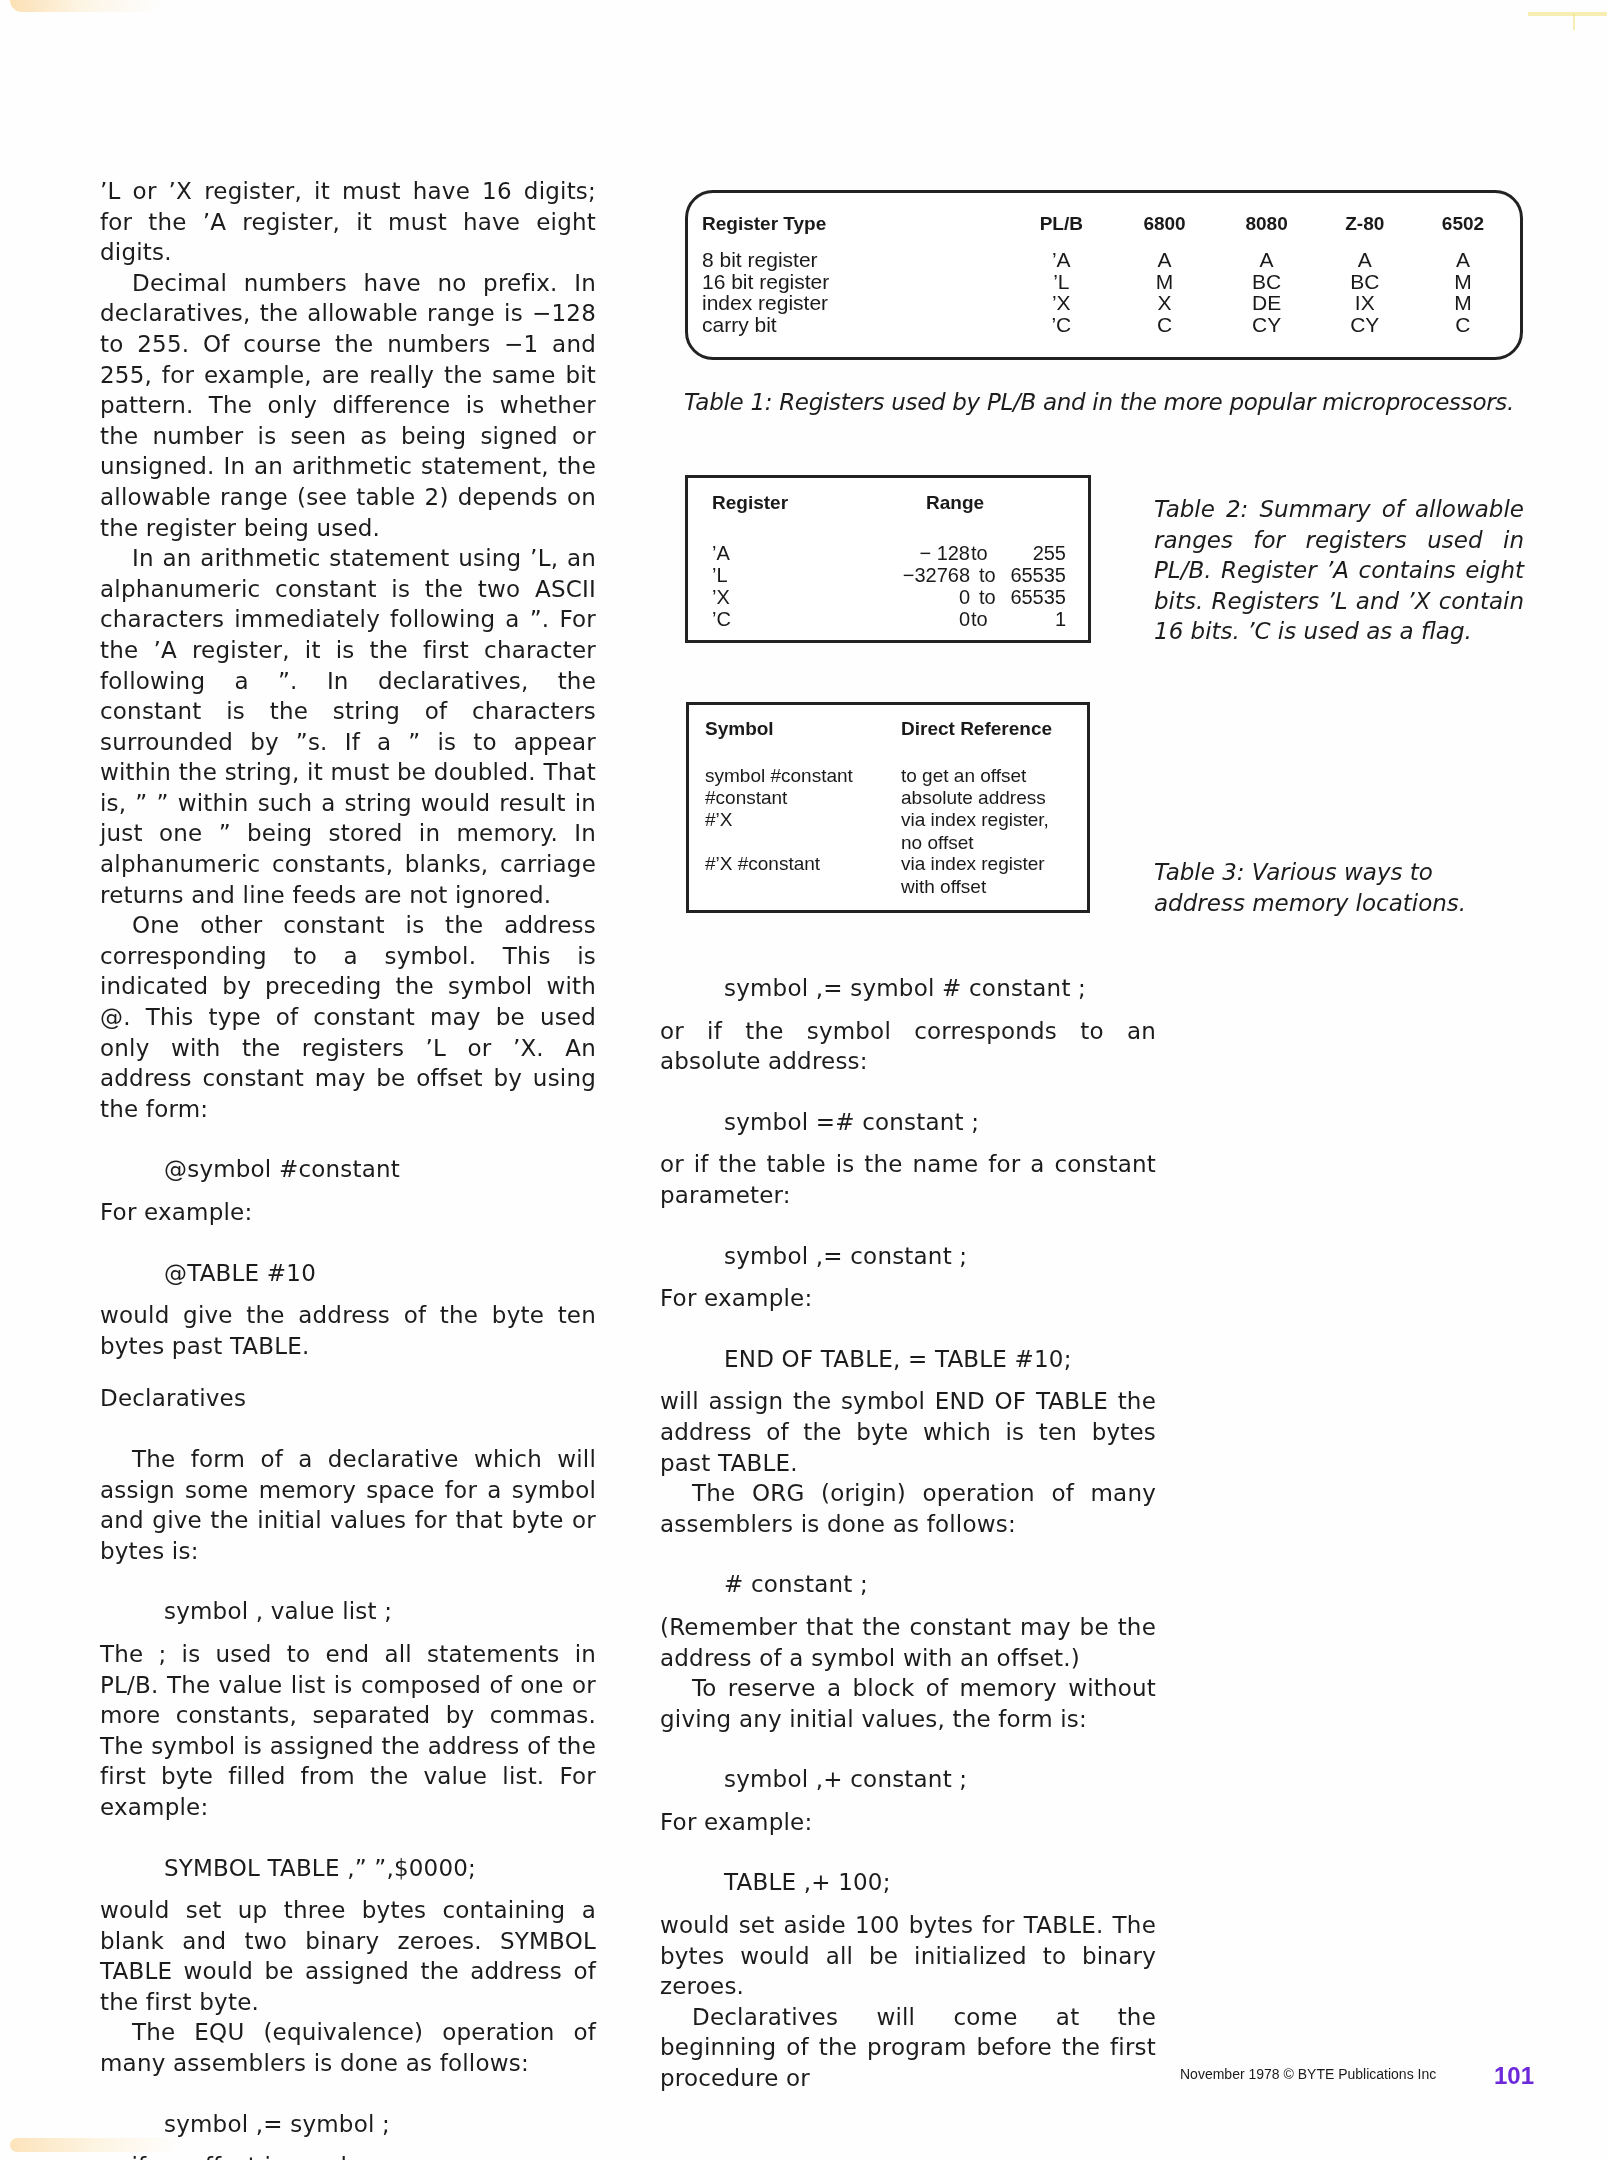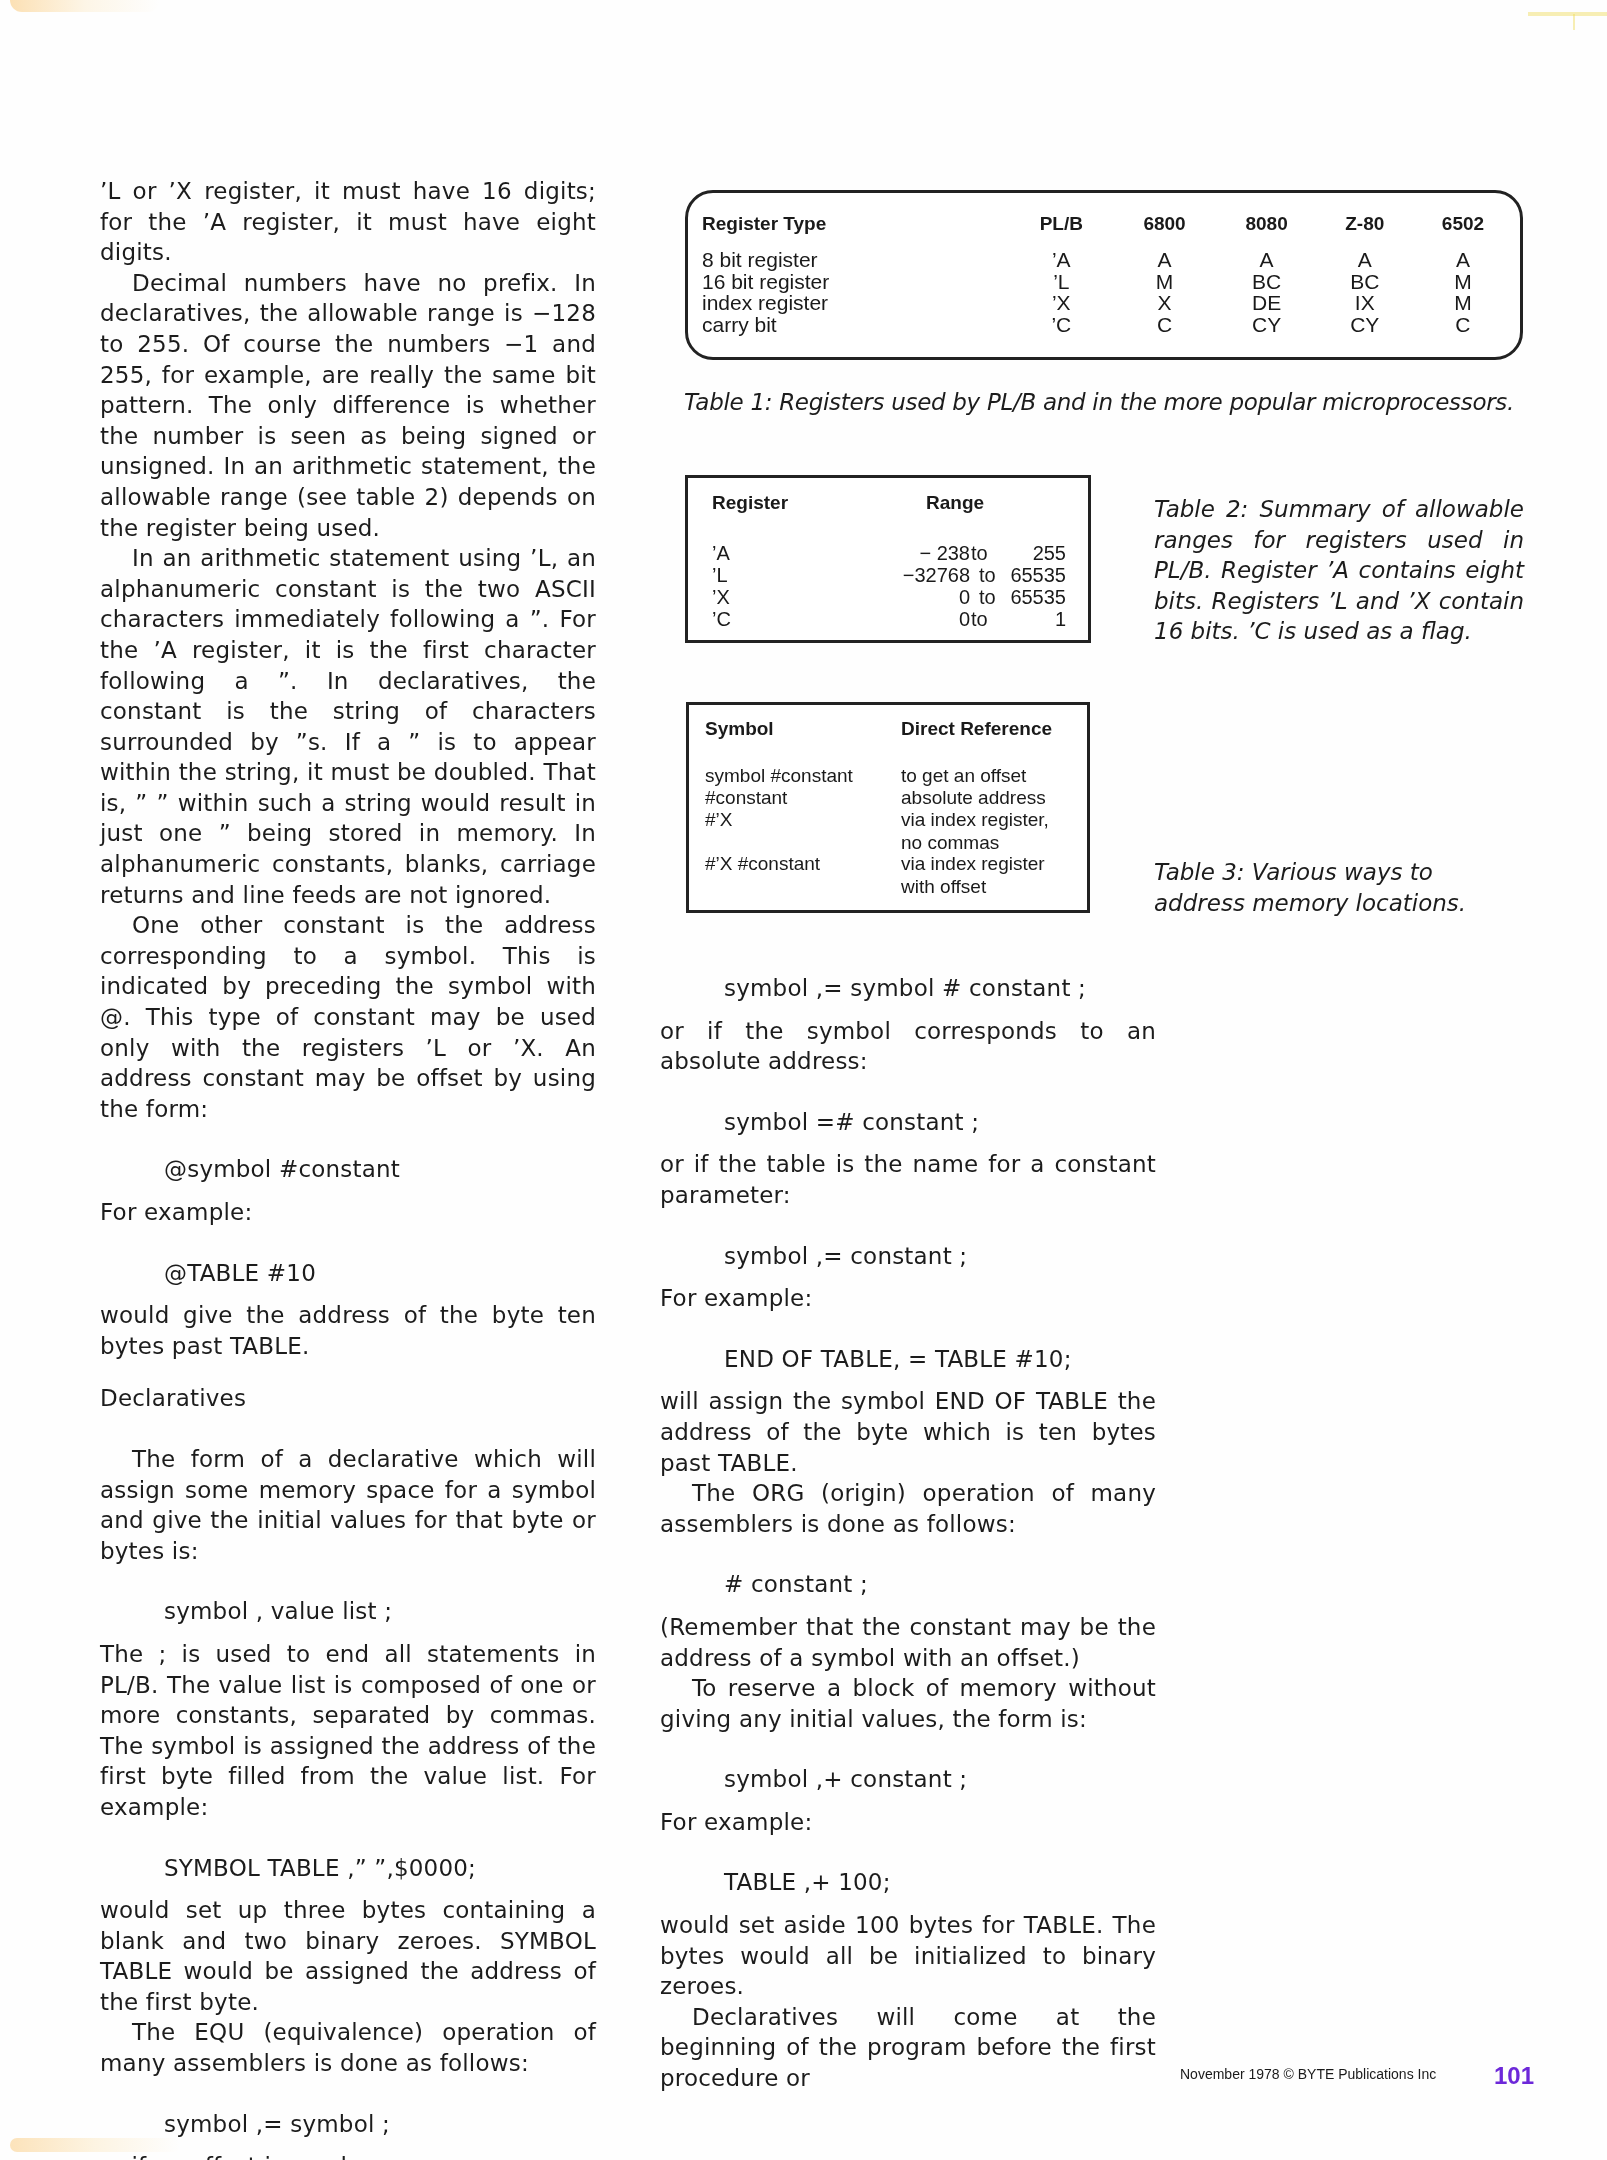--- a/index.html
+++ b/index.html
@@ -130,21 +130,21 @@
 
 <div class="table-box t2">
   <div class="hdr" style="left:24px;">Register</div>
   <div class="hdr" style="left:238px;">Range</div>
 
   <div class="row" style="top:64px;">’A</div>
   <div class="row" style="top:86px;">’L</div>
   <div class="row" style="top:108px;">’X</div>
   <div class="row" style="top:130px;">’C</div>
 
-  <div class="rng" style="top:64px; left:170px; width:112px;">− 238</div>
+  <div class="rng" style="top:64px; left:170px; width:112px;">− 128</div>
   <div class="rng" style="top:86px; left:170px; width:112px;">−32768</div>
   <div class="rng" style="top:108px; left:170px; width:112px;">0</div>
   <div class="rng" style="top:130px; left:170px; width:112px;">0</div>
 
   <div class="rng" style="top:64px; left:283px; width:30px; text-align:left;">to</div>
   <div class="rng" style="top:86px; left:291px; width:30px; text-align:left;">to</div>
   <div class="rng" style="top:108px; left:291px; width:30px; text-align:left;">to</div>
   <div class="rng" style="top:130px; left:283px; width:30px; text-align:left;">to</div>
 
   <div class="rng" style="top:64px; left:300px; width:78px;">255</div>
@@ -157,21 +157,21 @@
 <div class="table-box t3">
   <div class="hdr" style="left:16px;">Symbol</div>
   <div class="hdr" style="left:212px;">Direct Reference</div>
 
   <div class="cell" style="left:16px; top:60px;">symbol #constant</div>
   <div class="cell" style="left:212px; top:60px;">to get an offset</div>
   <div class="cell" style="left:16px; top:82px;">#constant</div>
   <div class="cell" style="left:212px; top:82px;">absolute address</div>
   <div class="cell" style="left:16px; top:104px;">#’X</div>
   <div class="cell" style="left:212px; top:104px;">via index register,
-no commas</div>
+no offset</div>
   <div class="cell" style="left:16px; top:148px;">#’X #constant</div>
   <div class="cell" style="left:212px; top:148px;">via index register
 with offset</div>
 </div>
 <div class="caption cap3">Table 3: Various ways to address memory locations.</div>
 
 <div class="col col-mid">
   <div class="code" style="margin-top:0;">symbol ,= symbol # constant ;</div>
   <p>or if the symbol corresponds to an absolute address:</p>
   <div class="code">symbol =# constant ;</div>

